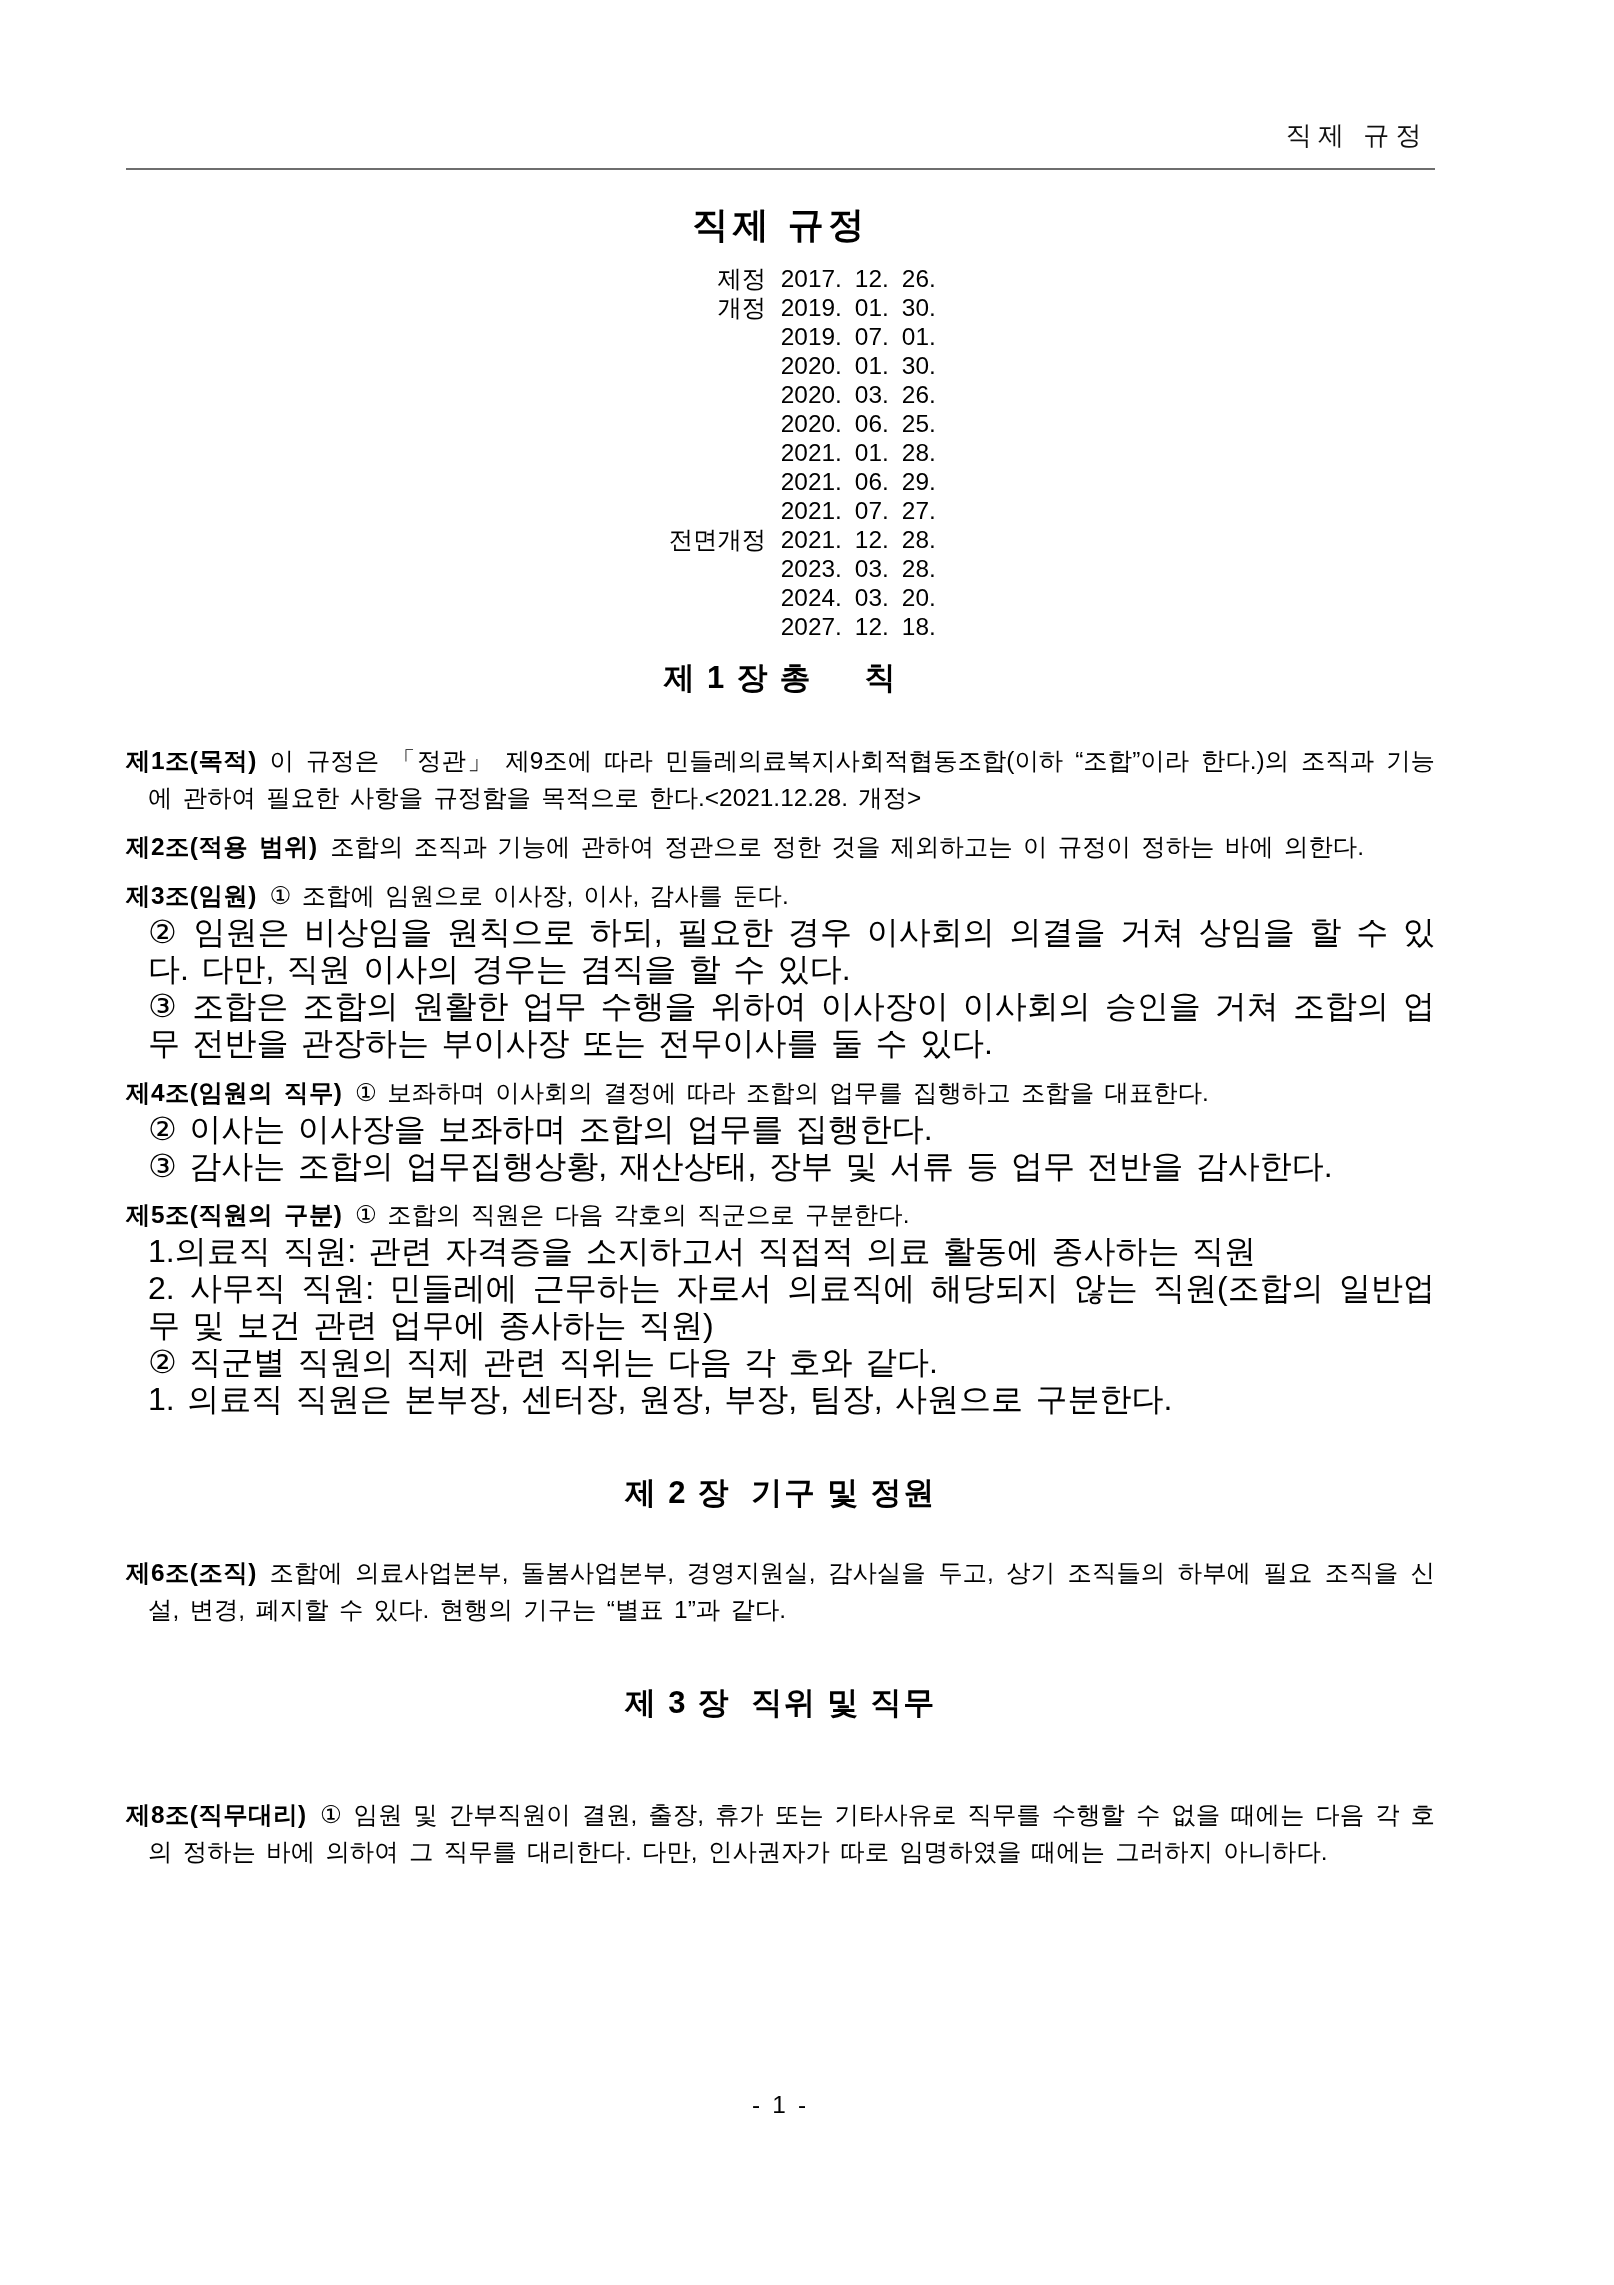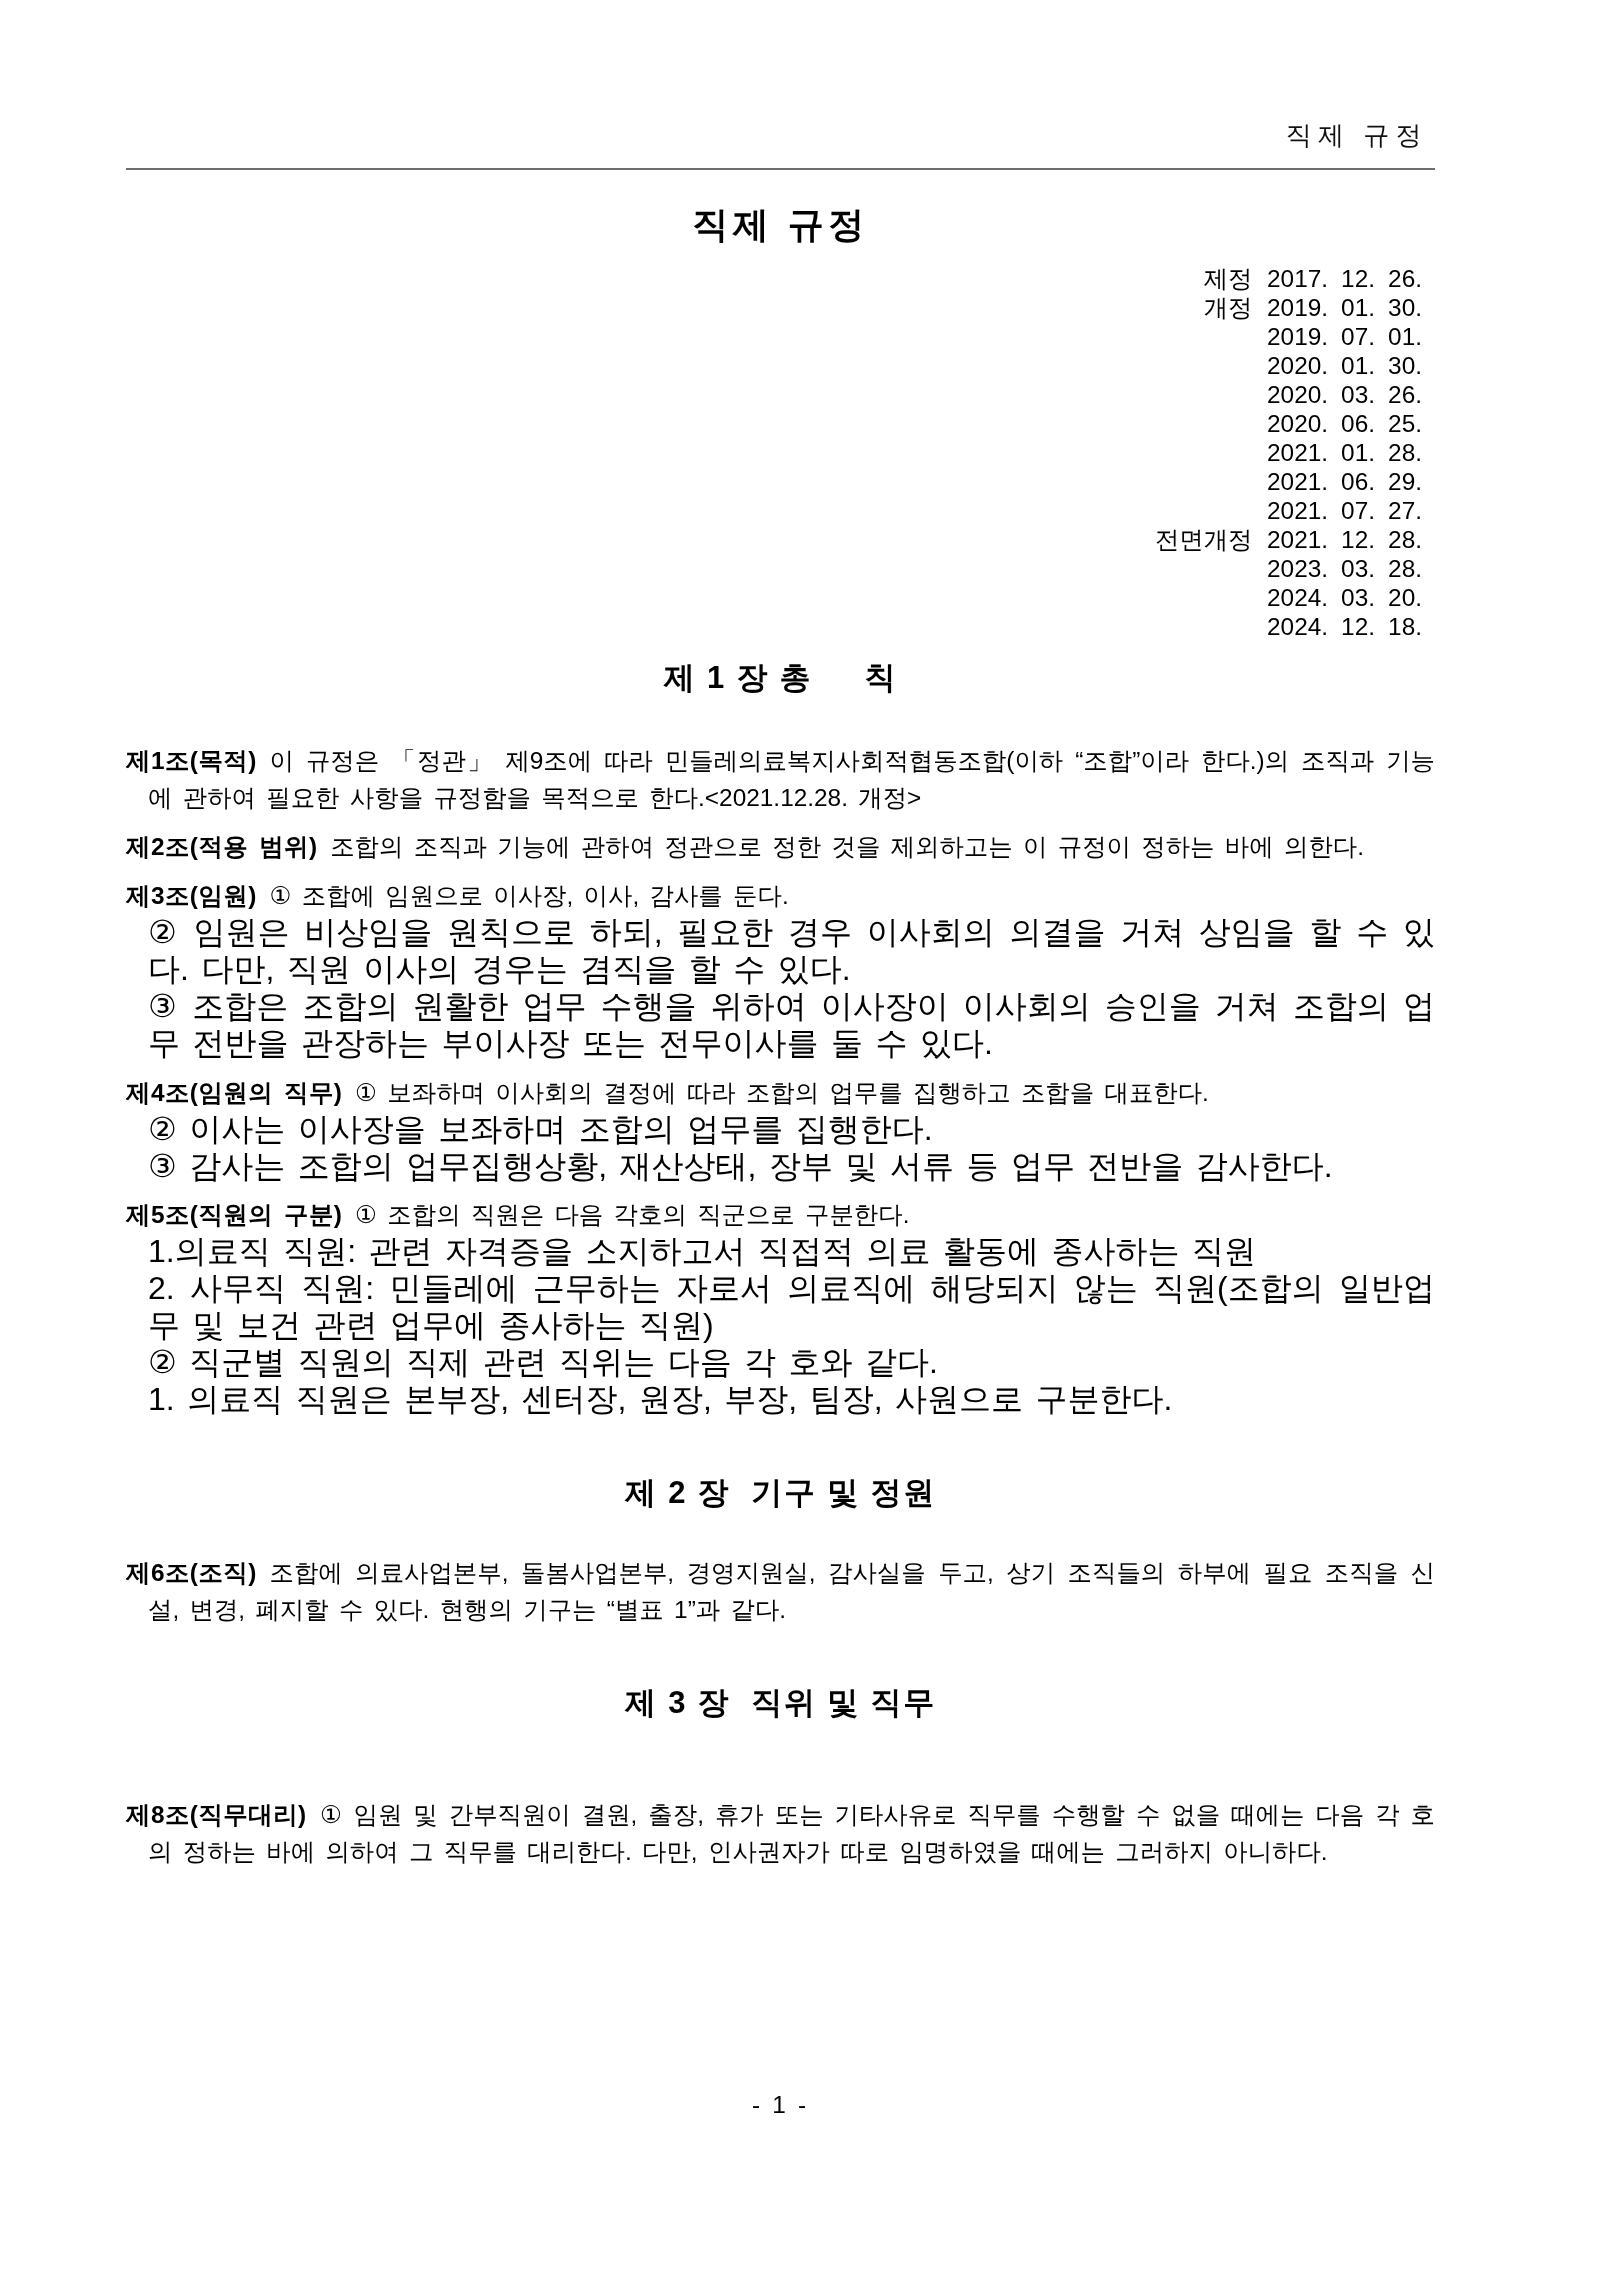--- a/index.html
+++ b/index.html
@@ -39,21 +39,21 @@
     text-align: center;
     font-size: 36px;
     font-weight: bold;
     letter-spacing: 4.5px;
   }
   .revisions {
     margin-top: 14.5px;
     font-size: 24.4px;
     line-height: 29px;
   }
-  .rev-row { display: flex; justify-content: flex-end; }
+  .rev-row { display: flex; justify-content: center; }
   .rev-label {
     min-width: 154px;
     text-align: right;
     padding-right: 14.5px;
     white-space: nowrap;
   }
   .rev-date {
     width: 168px;
     text-align: left;
     word-spacing: 6.3px;
@@ -153,21 +153,21 @@
       <div class="rev-row">
         <span class="rev-label"></span>
         <span class="rev-date">2023. 03. 28.</span>
       </div>
       <div class="rev-row">
         <span class="rev-label"></span>
         <span class="rev-date">2024. 03. 20.</span>
       </div>
       <div class="rev-row">
         <span class="rev-label"></span>
-        <span class="rev-date">2024. 12. 18.</span>
+        <span class="rev-date">2027. 12. 18.</span>
       </div>
     </div>
 
     <section class="chapter chapter-first">
       <h2 class="chapter-heading">제 1 장 총     칙</h2>
 
       <p class="article">
         <span class="num">제1조(목적)</span><span>이 규정은 「정관」 제9조에 따라 민들레의료복지사회적협동조합(이하 “조합”이라 한다.)의 조직과 기능 에 관하여 필요한 사항을 규정함을 목적으로 한다.&lt;2021.12.28. 개정&gt;</span>
       </p>
 

